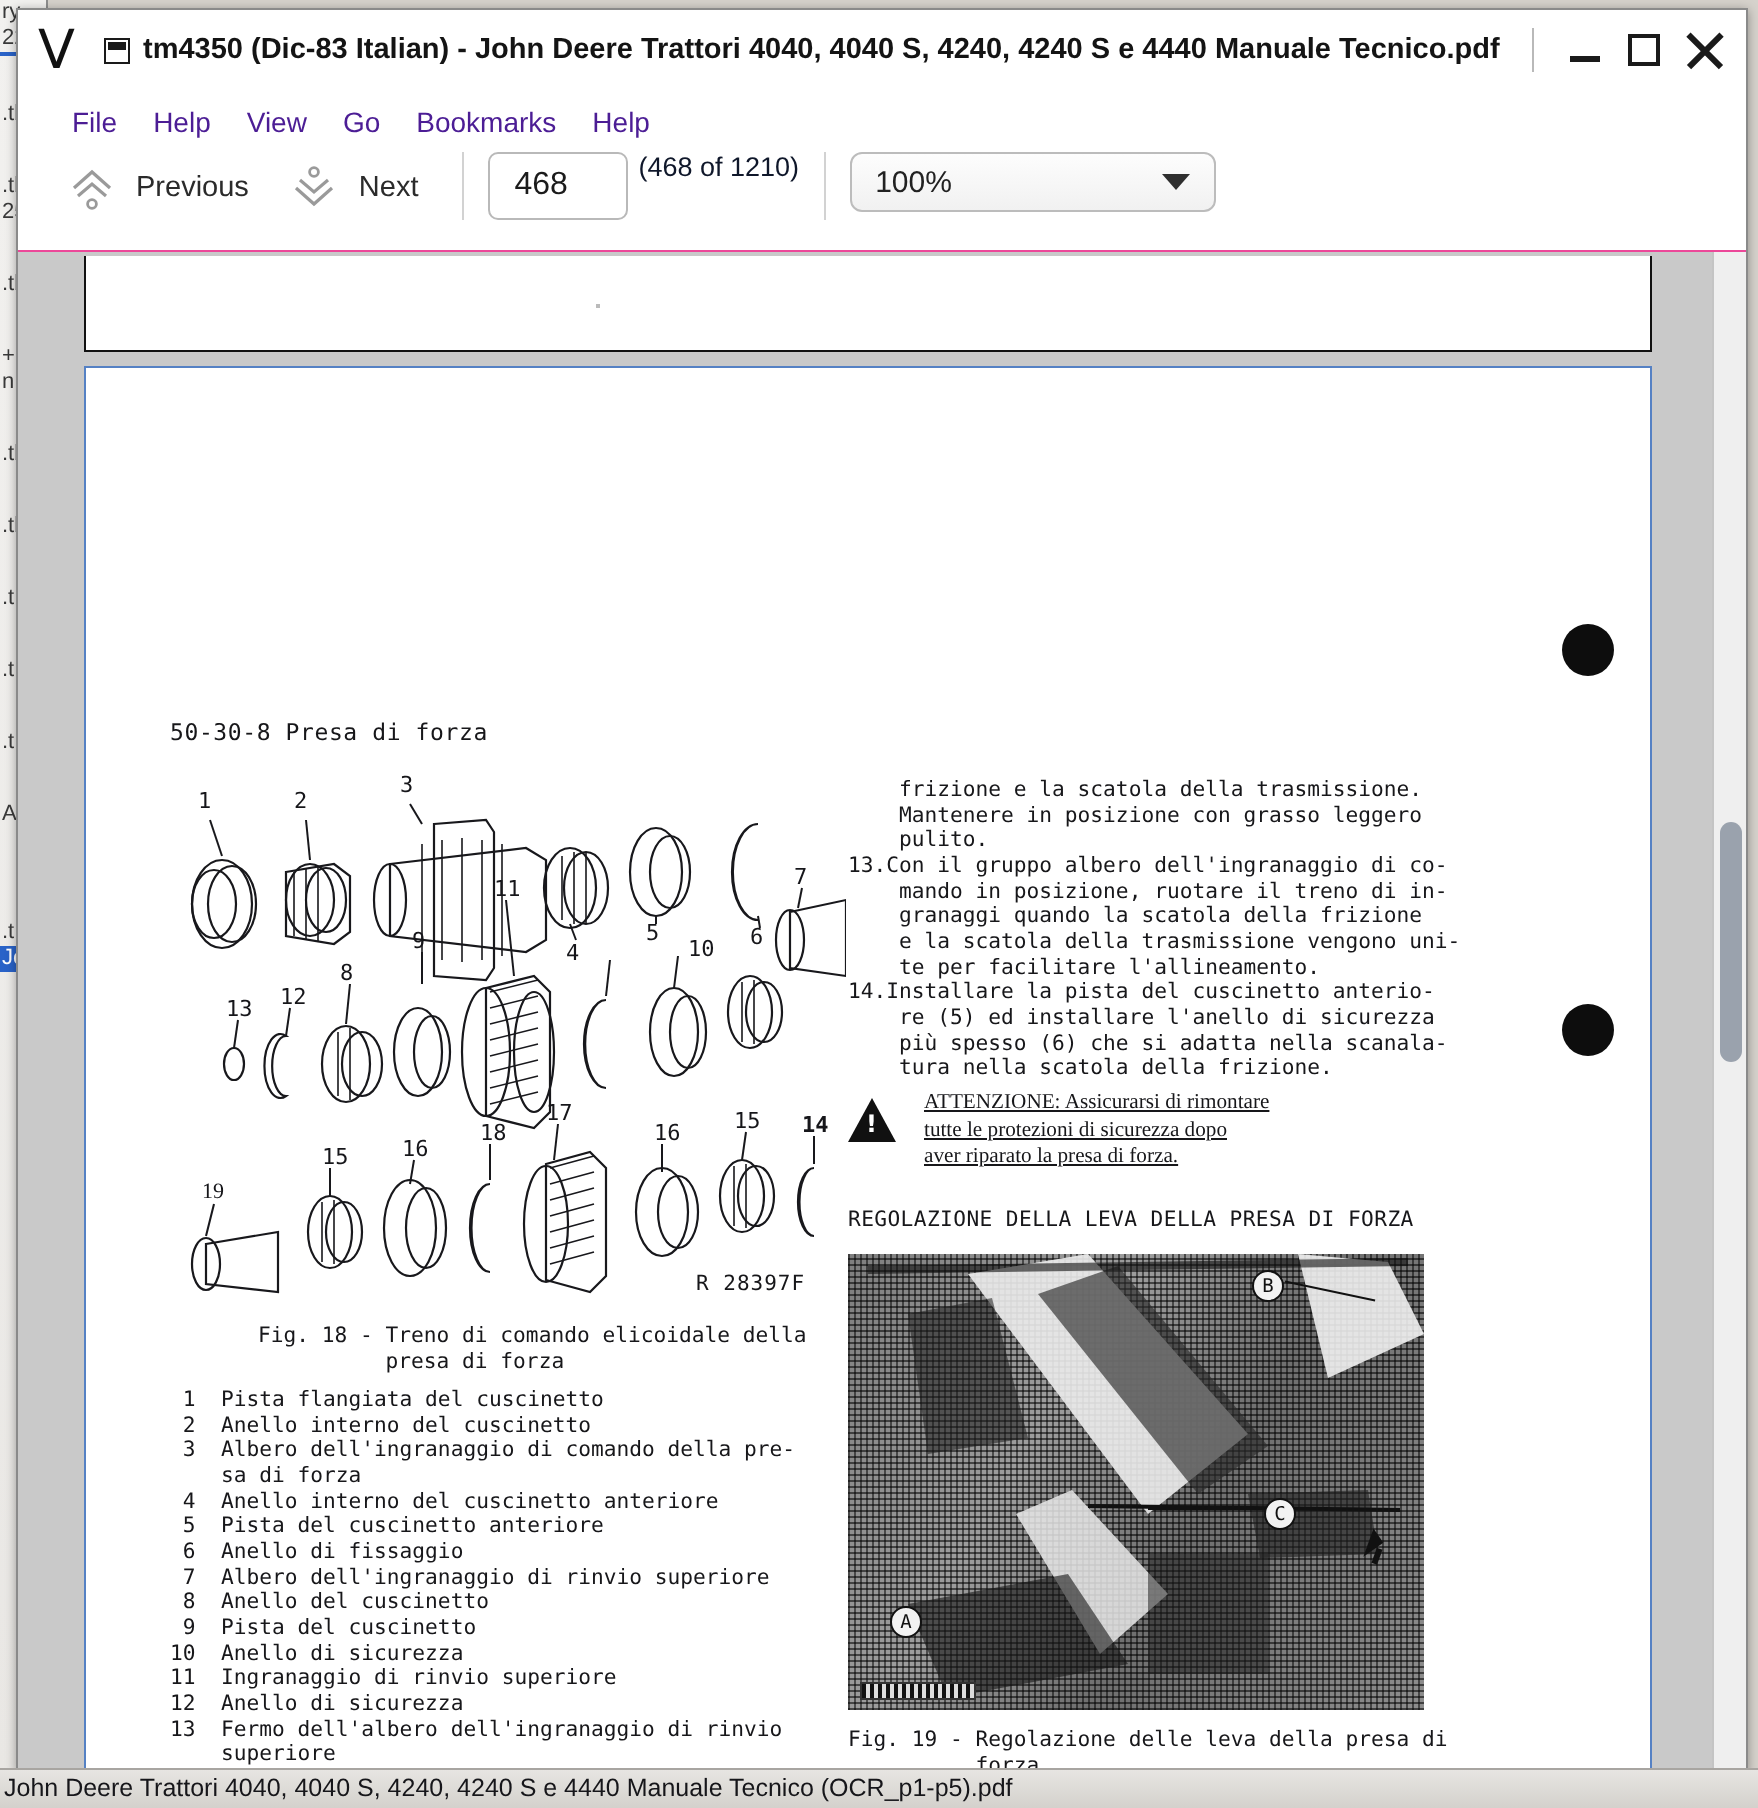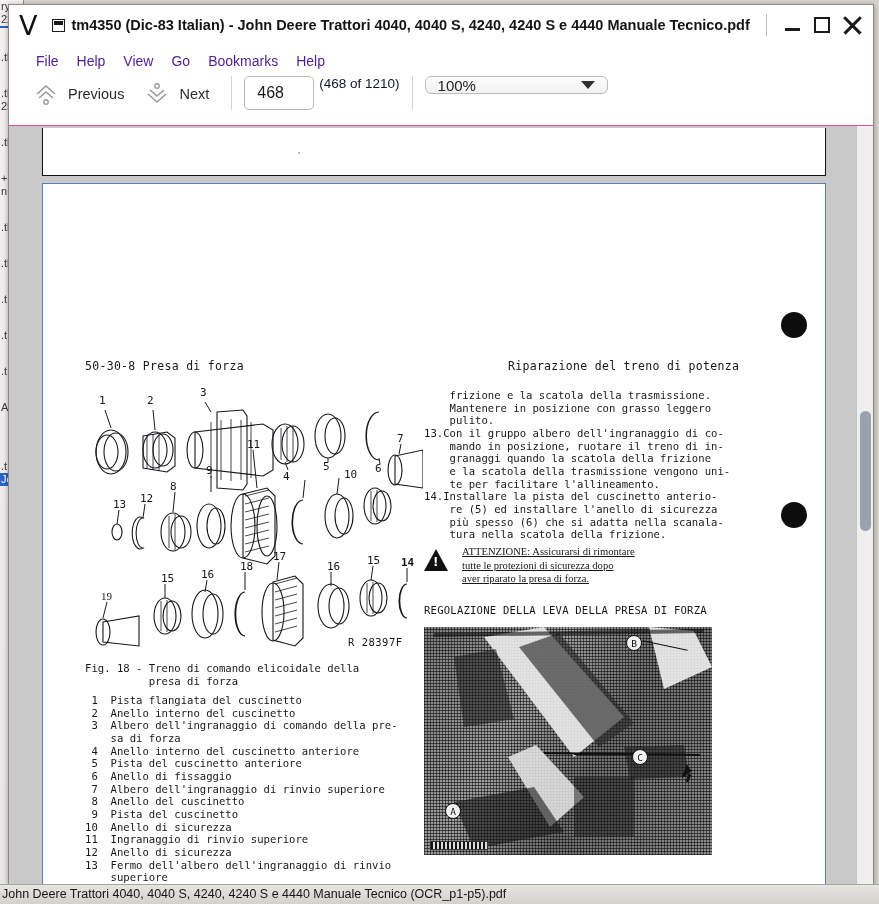--- a/index.html
+++ b/index.html
@@ -113,21 +113,21 @@
   .tb-sep { width:1px; height: 34px; background:#d2d2d2; margin: 0 12px; flex:0 0 1px; }
   #page-input {
     width: 70px; height: 34px; border: 1px solid #b9b9b9; border-radius: 5px;
     background:#ffffff; font-size: 16px; color:#1b1b1b; padding-left: 12px;
     font-family: "Liberation Sans", sans-serif; outline: none;
   }
   #page-count {
     font-size: 13.5px; color: #0f172a; margin-left: 5px; white-space: nowrap;
   }
   #zoom-select {
-    width: 183px; height: 18px; border:1px solid #bcbcbc; border-radius: 6px;
+    width: 183px; height: 30px; border:1px solid #bcbcbc; border-radius: 6px;
     background: linear-gradient(#fdfdfd,#f1f1f1);
     display:flex; align-items:center; padding: 0 12px;
     font-size: 15px; color:#222; justify-content: space-between;
   }
   .tri-down {
     width:0;height:0;border-left:7px solid transparent;border-right:7px solid transparent;
     border-top: 8px solid #2f2f2f;
   }
 
   
@@ -178,21 +178,21 @@
   #diagram { position:absolute; left: 40px; top: 200px; width: 340px; height: 265px; }
   .dnum {
     position:absolute; font-family:"DejaVu Sans Mono", monospace;
     font-size: 11px; color:#16161a;
   }
 
   #rnum { left: 305px; top: 452px; font-size: 10.5px; letter-spacing:.5px;}
 
   .figcap {
     font-family:"DejaVu Sans Mono", monospace; font-size: 10.6px;
-    line-height: 12.6px; color:#17171a; white-space: pre;
+    line-height: 12.6px; color:#17171a; white-space: pre; margin-left: 44px;
   }
   #fig18cap { position:absolute; left: 42px; top: 478px; }
   .partslist {
     position:absolute; left: 42px; top: 510px;
     font-family:"DejaVu Sans Mono", monospace; font-size:10.6px;
     line-height:12.65px; color:#17171a; white-space:pre;
   }
 
   
   #rc-body {
@@ -385,21 +385,20 @@
       <div class="page-prev">
         <span class="dot"></span>
       </div>
 
       <div class="page-cur">
 
         <div class="holepunch" style="top:128px"></div>
         <div class="holepunch" style="top:318px"></div>
 
         <div class="pg" id="sec-head">50-30-8 Presa di forza</div>
-        <div class="pg" id="run-head">Riparazione del treno di potenza</div>
 
         <div id="diagram">
           <svg width="340" height="265" viewBox="0 0 340 265">
             <g fill="none" stroke="#18181c" stroke-width="1.1">
 
               <ellipse cx="28" cy="68" rx="15" ry="22"></ellipse>
               <ellipse cx="33" cy="68" rx="12" ry="19"></ellipse>
               <ellipse cx="24" cy="68" rx="11" ry="17"></ellipse>
               <ellipse cx="72" cy="66" rx="12" ry="18"></ellipse>
               <ellipse cx="80" cy="66" rx="10" ry="16"></ellipse>
@@ -589,20 +588,22 @@
           </svg>
           <span class="callout" style="left:202px; top:8px;">B</span>
           <span class="cline" style="left:218px; top:18px; width:46px; transform:rotate(12deg);"></span>
           <span class="callout" style="left:208px; top:122px;">C</span>
           <span class="cline" style="left:150px; top:127px; width:58px;"></span>
           <span class="callout" style="left:21px;  top:176px;">A</span>
           <span id="pcursor"></span>
           <span id="pstamp"></span>
         </div>
 
+        <div id="fig19cap">Fig. 19 - Regolazione delle leva della presa di
+          forza</div>
 
       </div>
     </div>
 
     <div id="vscroll">
       <div id="vthumb"></div>
     </div>
   </div>
 
 </div>

